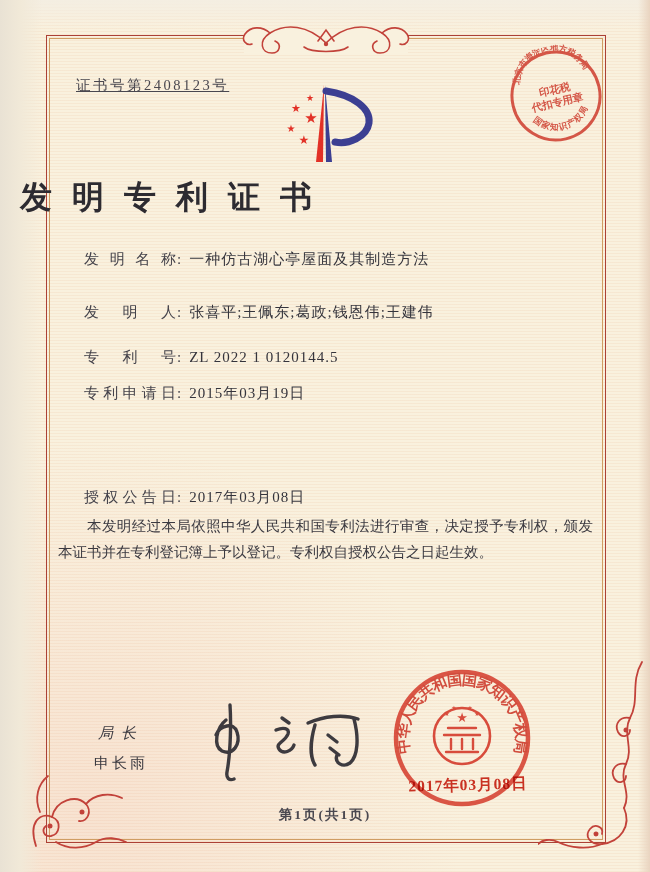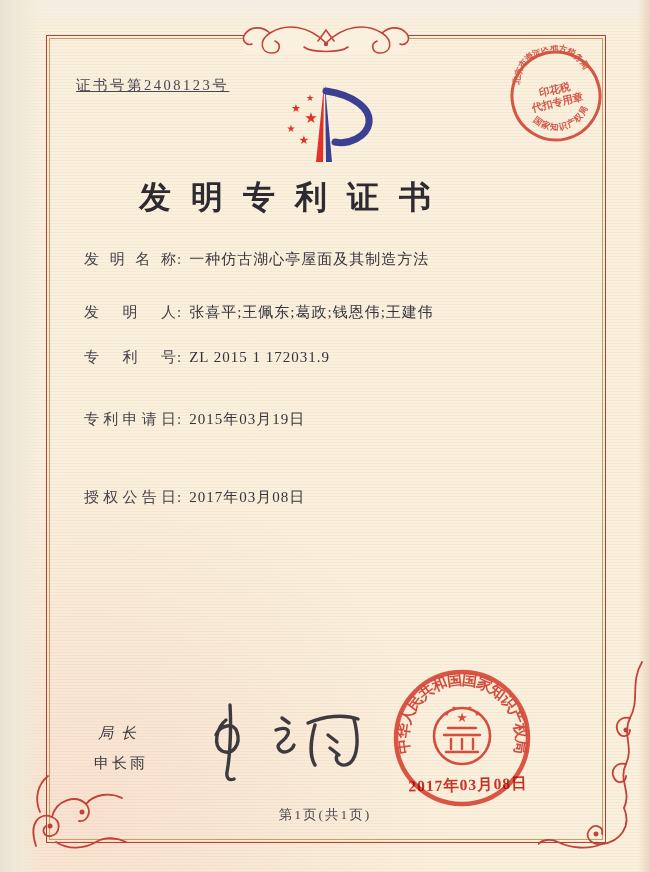--- a/index.html
+++ b/index.html
@@ -30,26 +30,26 @@
   }
   .ornament{position:absolute;pointer-events:none;}
   
   .cert-no{
     position:absolute;left:76px;top:76px;
     font-size:14.5px;letter-spacing:2.5px;color:#49474f;text-decoration:underline;
   }
   .logo{position:absolute;left:256px;top:82px;}
   .title{
     position:absolute;left:0;top:176px;width:570px;
-    text-align:center;font-size:32px;font-weight:700;
+    font-size:32px;font-weight:700;
     letter-spacing:20px;text-indent:20px;color:#2d2b31;
   }
   
   .field-row{position:absolute;left:84px;font-size:15px;color:#3f3e46;white-space:nowrap;}
-  .f0{top:250px}.f1{top:303px}.f2{top:348px}.f3{top:410px}.f4{top:443px}.f5{top:488px}
+  .f0{top:250px}.f1{top:303px}.f2{top:348px}.f3{top:384px}.f4{top:443px}.f5{top:488px}
   .flabel{
     display:inline-block;width:92px;text-align:justify;text-align-last:justify;
     color:#45434b;
   }
   .fcolon{margin:0 8px 0 1px;color:#45434b;}
   .fvalue{color:#35343c;letter-spacing:1px;}
   
   .body-text{
     position:absolute;left:58px;right:57px;top:514px;
     font-size:14.5px;line-height:25.5px;color:#3b3940;text-align:justify;
@@ -63,21 +63,21 @@
   .office-seal{position:absolute;left:388px;top:664px;mix-blend-mode:multiply;opacity:.93;}
   .seal-date{
     position:absolute;left:392px;top:775px;width:152px;text-align:center;
     font-size:15.5px;font-weight:700;color:#cf3528;letter-spacing:1px;
     transform:rotate(-1.5deg);mix-blend-mode:multiply;
   }
   .tax-seal{position:absolute;left:506px;top:46px;transform:rotate(-13deg);mix-blend-mode:multiply;opacity:.88;}
   
   .page-footer{
     position:absolute;left:0;top:806px;width:650px;text-align:center;
-    font-size:13.5px;letter-spacing:2px;color:#4a4850;
+    font-size:13.5px;letter-spacing:2px;color:#4a4850;font-weight:bold;
   }
   svg text{font-family:"Liberation Serif","DejaVu Serif",serif;}
   .star-glyph{font-family:"DejaVu Sans",sans-serif;}
 </style>
 </head>
 <body>
 
 <div class="page">
 
   <div class="frame-outer">
@@ -138,30 +138,31 @@
 
   <div class="title">发明专利证书</div>
 
   <div class="field-row f0">
     <span class="flabel">发明名称</span><span class="fcolon">:</span><span class="fvalue">一种仿古湖心亭屋面及其制造方法</span>
   </div>
   <div class="field-row f1">
     <span class="flabel">发明人</span><span class="fcolon">:</span><span class="fvalue">张喜平;王佩东;葛政;钱恩伟;王建伟</span>
   </div>
   <div class="field-row f2">
-    <span class="flabel">专利号</span><span class="fcolon">:</span><span class="fvalue">ZL 2015 1 172031.9</span>
+    <span class="flabel">专利号</span><span class="fcolon">:</span><span class="fvalue">ZL 2022 1 0120144.5</span>
   </div>
   <div class="field-row f3">
     <span class="flabel">专利申请日</span><span class="fcolon">:</span><span class="fvalue">2015年03月19日</span>
   </div>
   <div class="field-row f5">
     <span class="flabel">授权公告日</span><span class="fcolon">:</span><span class="fvalue">2017年03月08日</span>
   </div>
 
   <div class="body-text">
+    <p>本发明经过本局依照中华人民共和国专利法进行审查，决定授予专利权，颁发本证书并在专利登记簿上予以登记。专利权自授权公告之日起生效。</p>
   </div>
 
   <div class="signer-title">局长</div>
   <div class="signer-name">申长雨</div>
   <svg class="signature" width="185" height="95" viewBox="0 0 185 95">
     <g stroke="#2e2c33" stroke-width="3.4" fill="none" stroke-linecap="round" opacity="0.92">
       <path d="M30,22 C20,30 17,48 26,53 C37,58 45,46 41,34 C38,24 24,27 20,37"></path>
       <path d="M34,7 C35,22 35,52 31,74 C30,80 33,83 38,81"></path>
       <path d="M86,20 L93,25"></path>
       <path d="M80,32 C87,29 94,30 92,36 C89,44 79,45 83,51 C87,57 96,53 98,47"></path>

